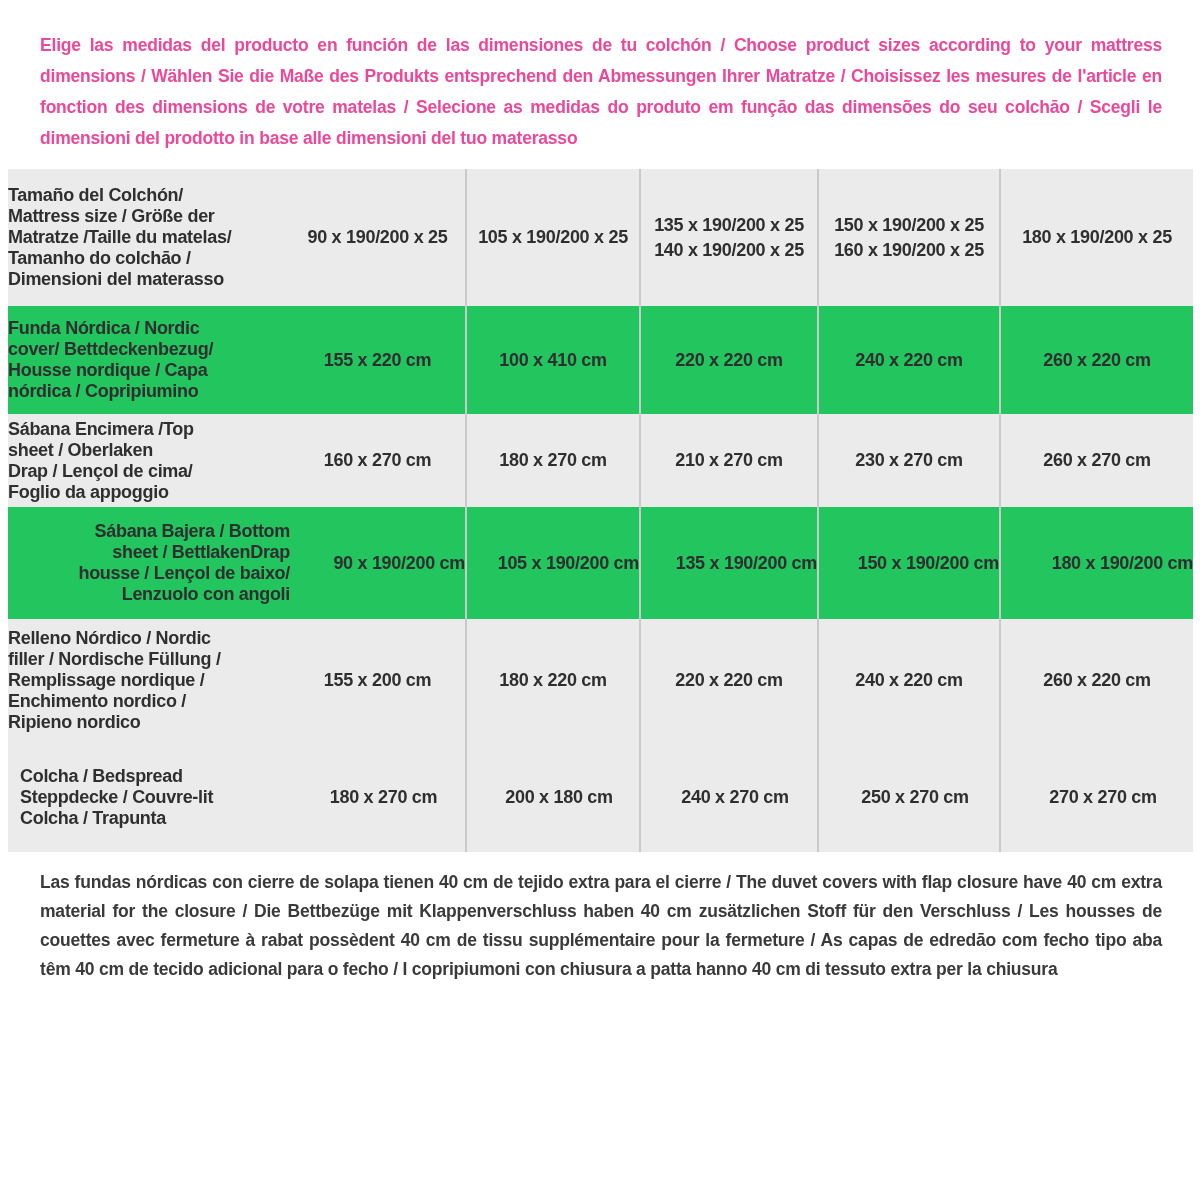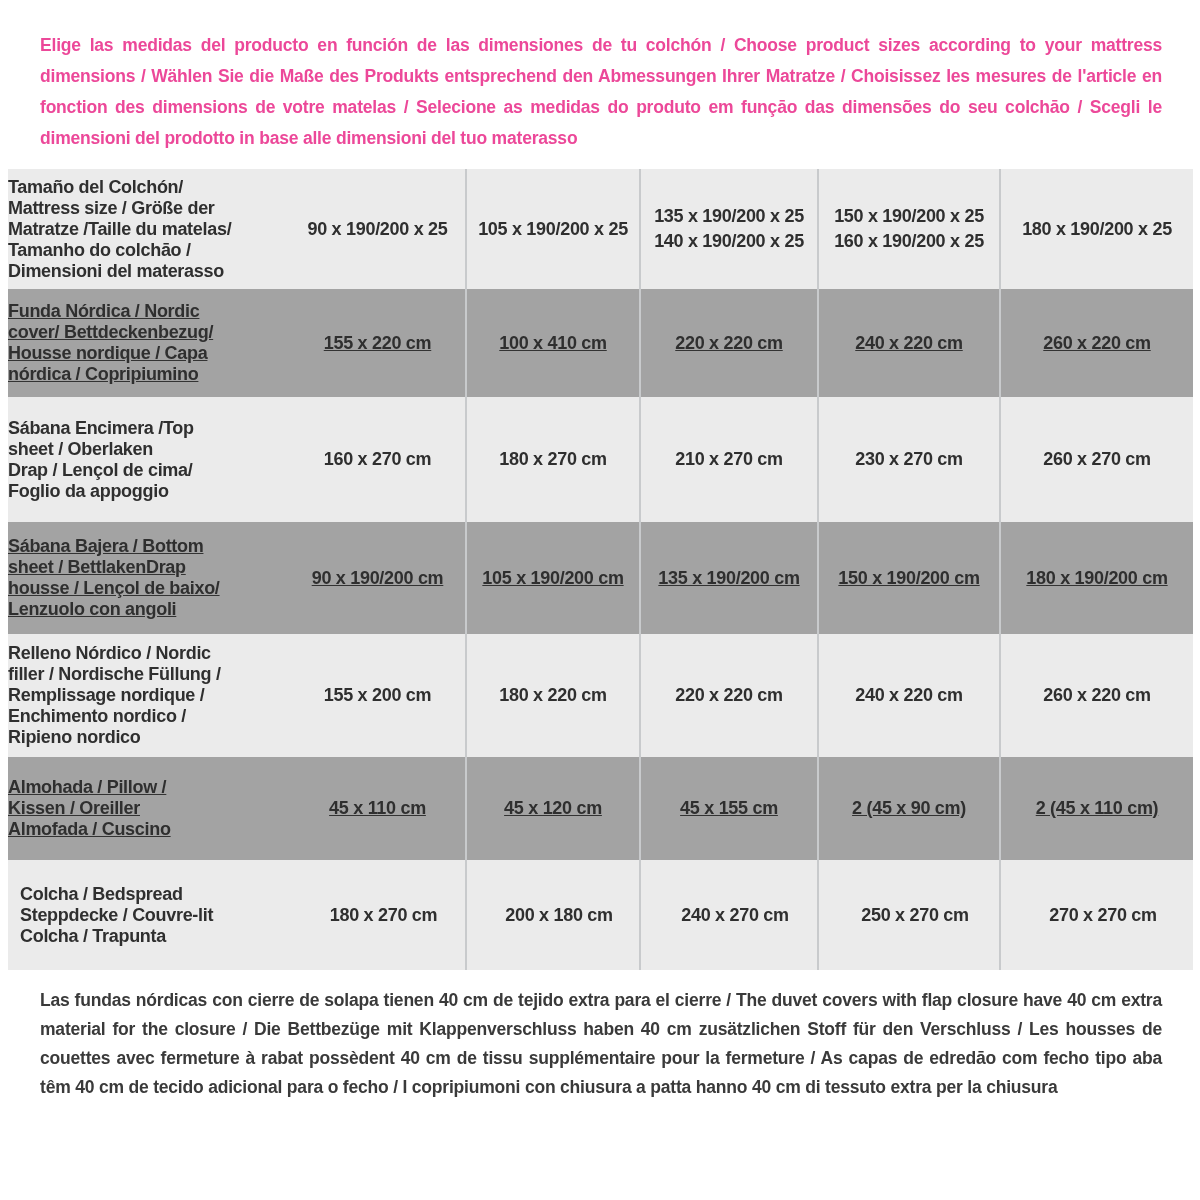--- a/index.html
+++ b/index.html
@@ -60,25 +60,25 @@
     padding-left: 30px;
     padding-right: 6px;
     font-size: 18.5px;
     line-height: 21px;
   }
   td.val {
     text-align: center;
     line-height: 25px;
   }
   tr.gray { background: #ebebeb; }
-  tr.white { background: #a3a3a3; text-decoration: underline; }
-  tr.r1 td { height: 120px; }
+  tr.white { background: #22c55e; }
+  tr.r1 td { height: 137px; }
   tr.r2 td { height: 108px; }
-  tr.r3 td { height: 125px; }
-  tr.r4 td { height: 112px; }
+  tr.r3 td { height: 93px; }
+  tr.r4 td { height: 112px; text-align: right; }
   tr.r5 td { height: 123px; margin-left: 8px; }
   tr.r6 td { height: 103px; }
   tr.r7 td { height: 110px; padding-left: 12px; }
   tr.r8 td { height: 112px; }
   
   .footnote {
     margin: 16px 38px 0 40px;
     font-size: 17.5px;
     font-weight: 700;
     letter-spacing: -0.2px;
@@ -156,30 +156,20 @@
 filler / Nordische Füllung /
 Remplissage nordique /
 Enchimento nordico /
 Ripieno nordico</td>
         <td class="val">155 x 200 cm</td>
         <td class="val">180 x 220 cm</td>
         <td class="val">220 x 220 cm</td>
         <td class="val">240 x 220 cm</td>
         <td class="val">260 x 220 cm</td>
       </tr>
-      <tr class="white r6">
-        <td class="lbl">Almohada  / Pillow /
-Kissen / Oreiller
-Almofada / Cuscino</td>
-        <td class="val">45 x 110 cm</td>
-        <td class="val">45 x 120 cm</td>
-        <td class="val">45 x 155 cm</td>
-        <td class="val">2 (45 x 90 cm)</td>
-        <td class="val">2 (45 x 110 cm)</td>
-      </tr>
       <tr class="gray r7">
         <td class="lbl">Colcha / Bedspread
 Steppdecke / Couvre-lit
 Colcha / Trapunta</td>
         <td class="val">180 x 270 cm</td>
         <td class="val">200 x 180 cm</td>
         <td class="val">240 x 270 cm</td>
         <td class="val">250 x 270 cm</td>
         <td class="val">270 x 270 cm</td>
       </tr>

